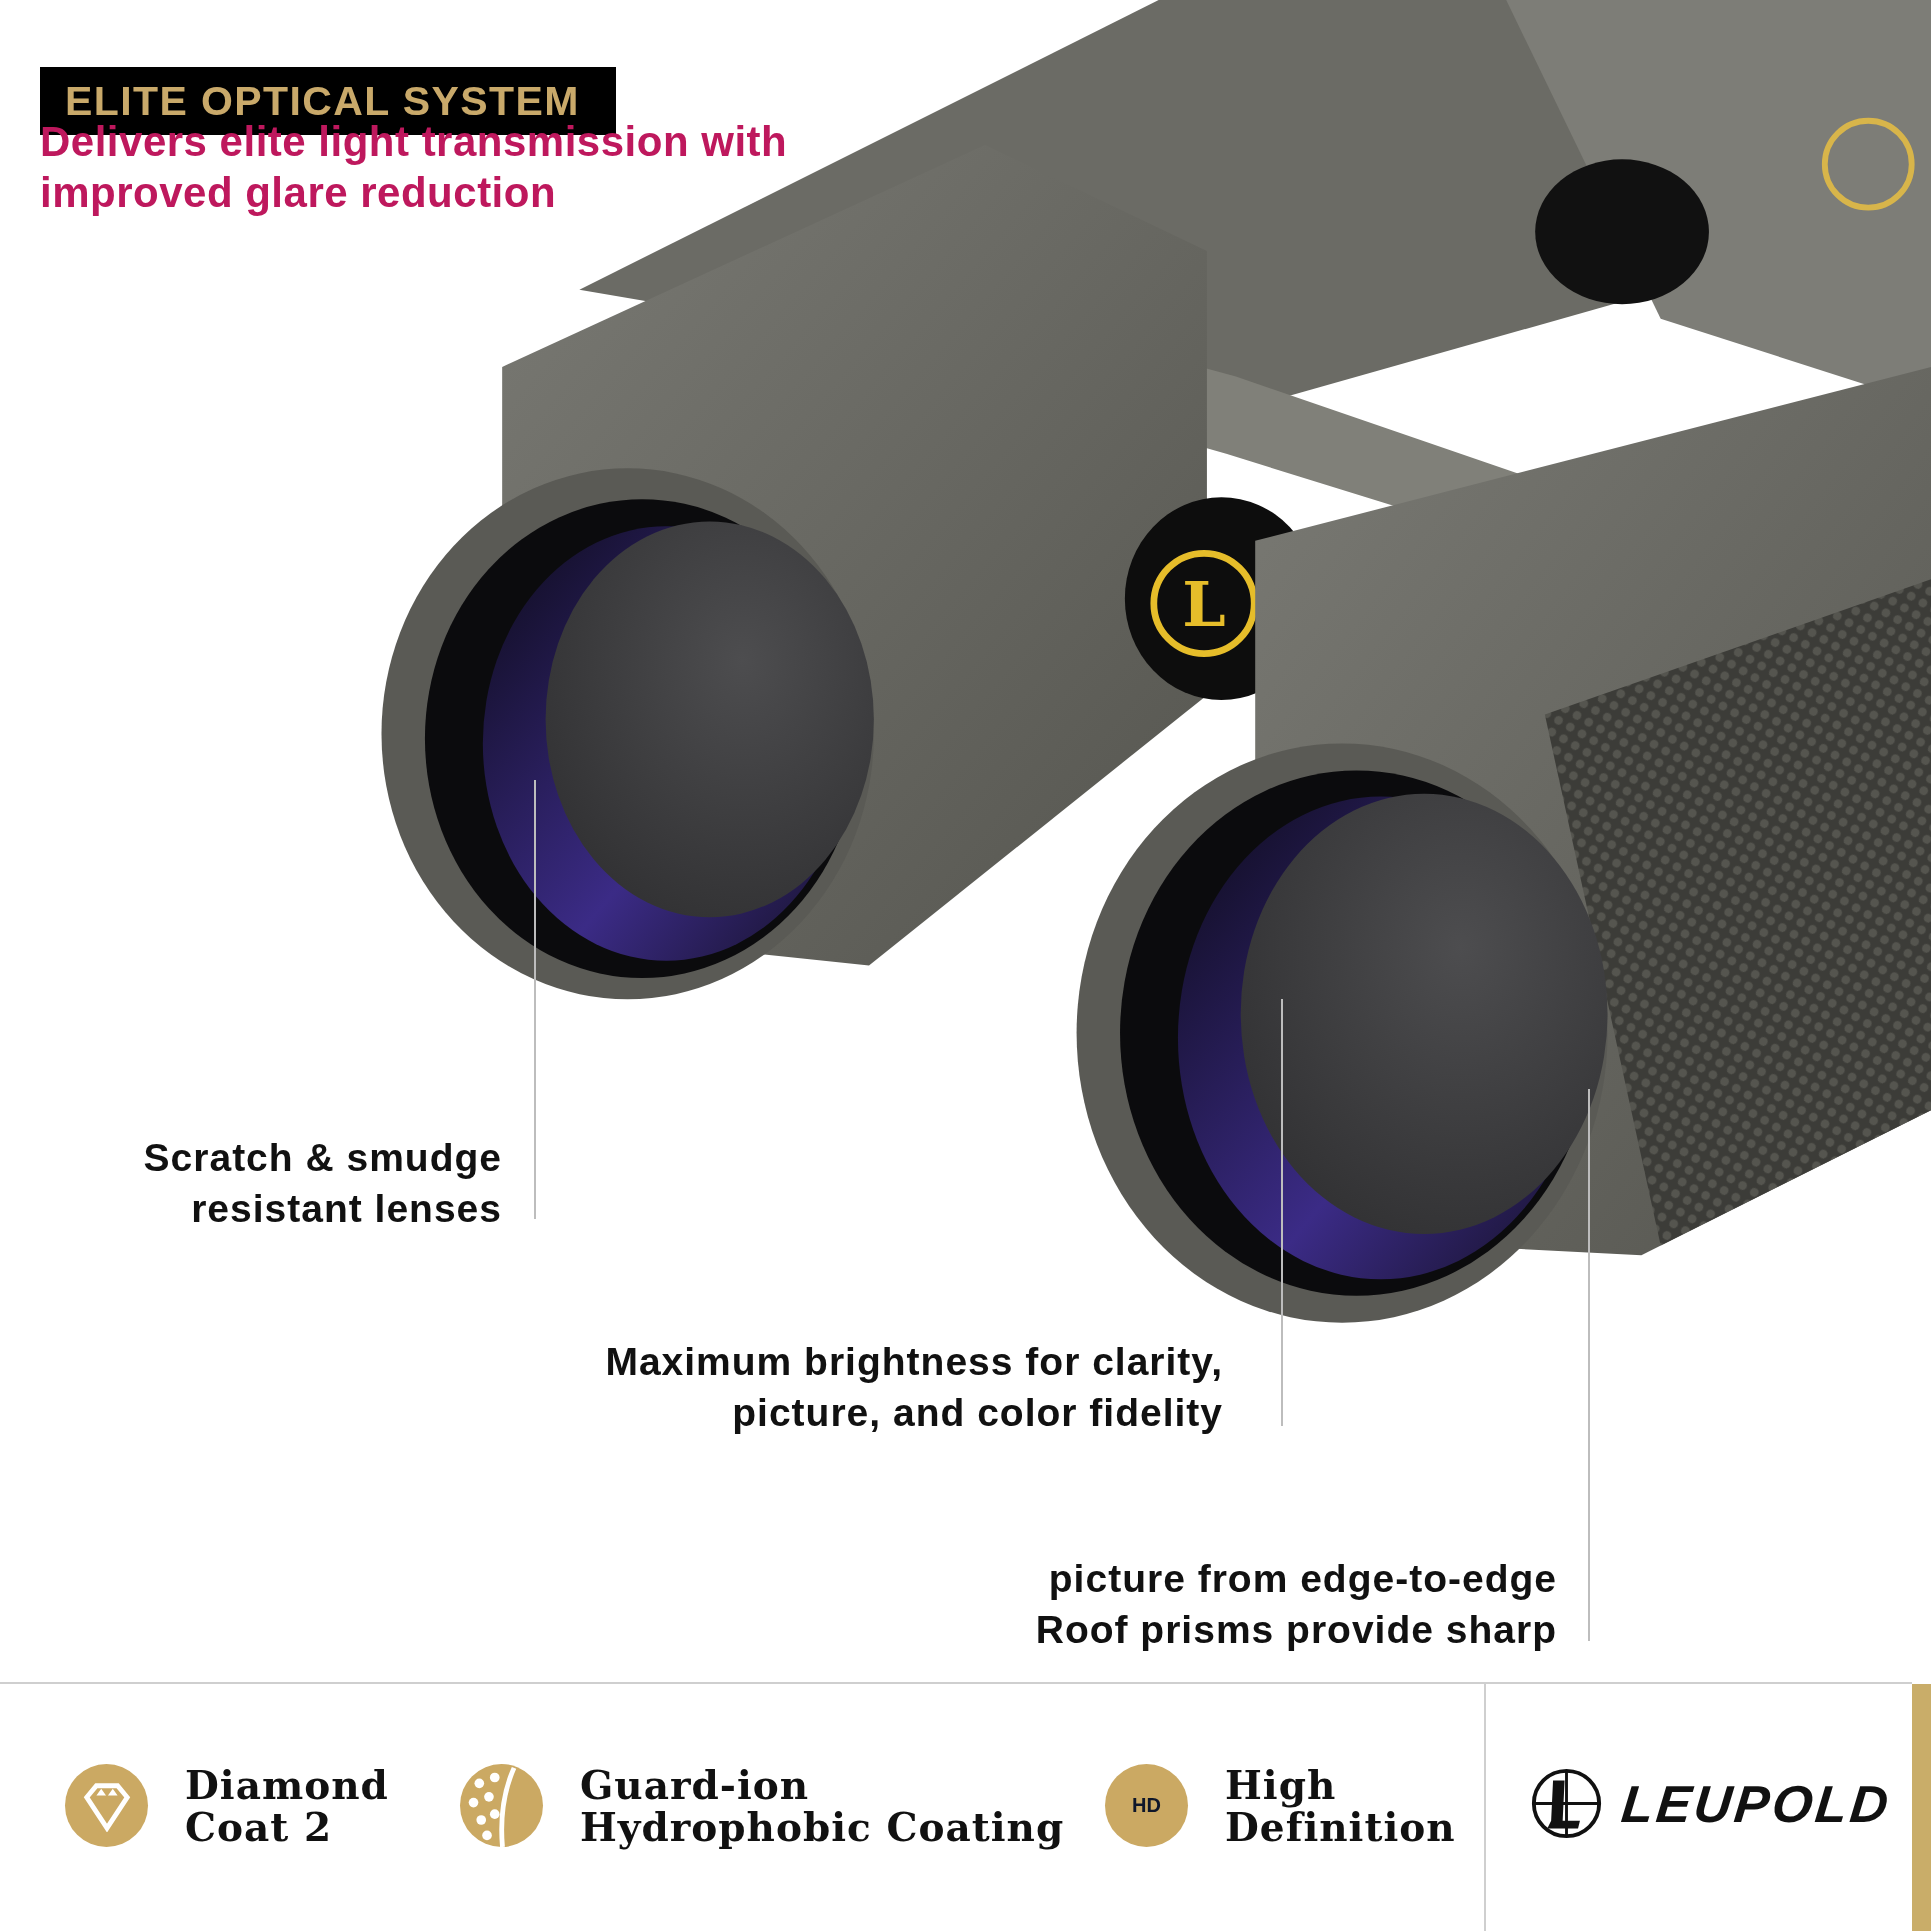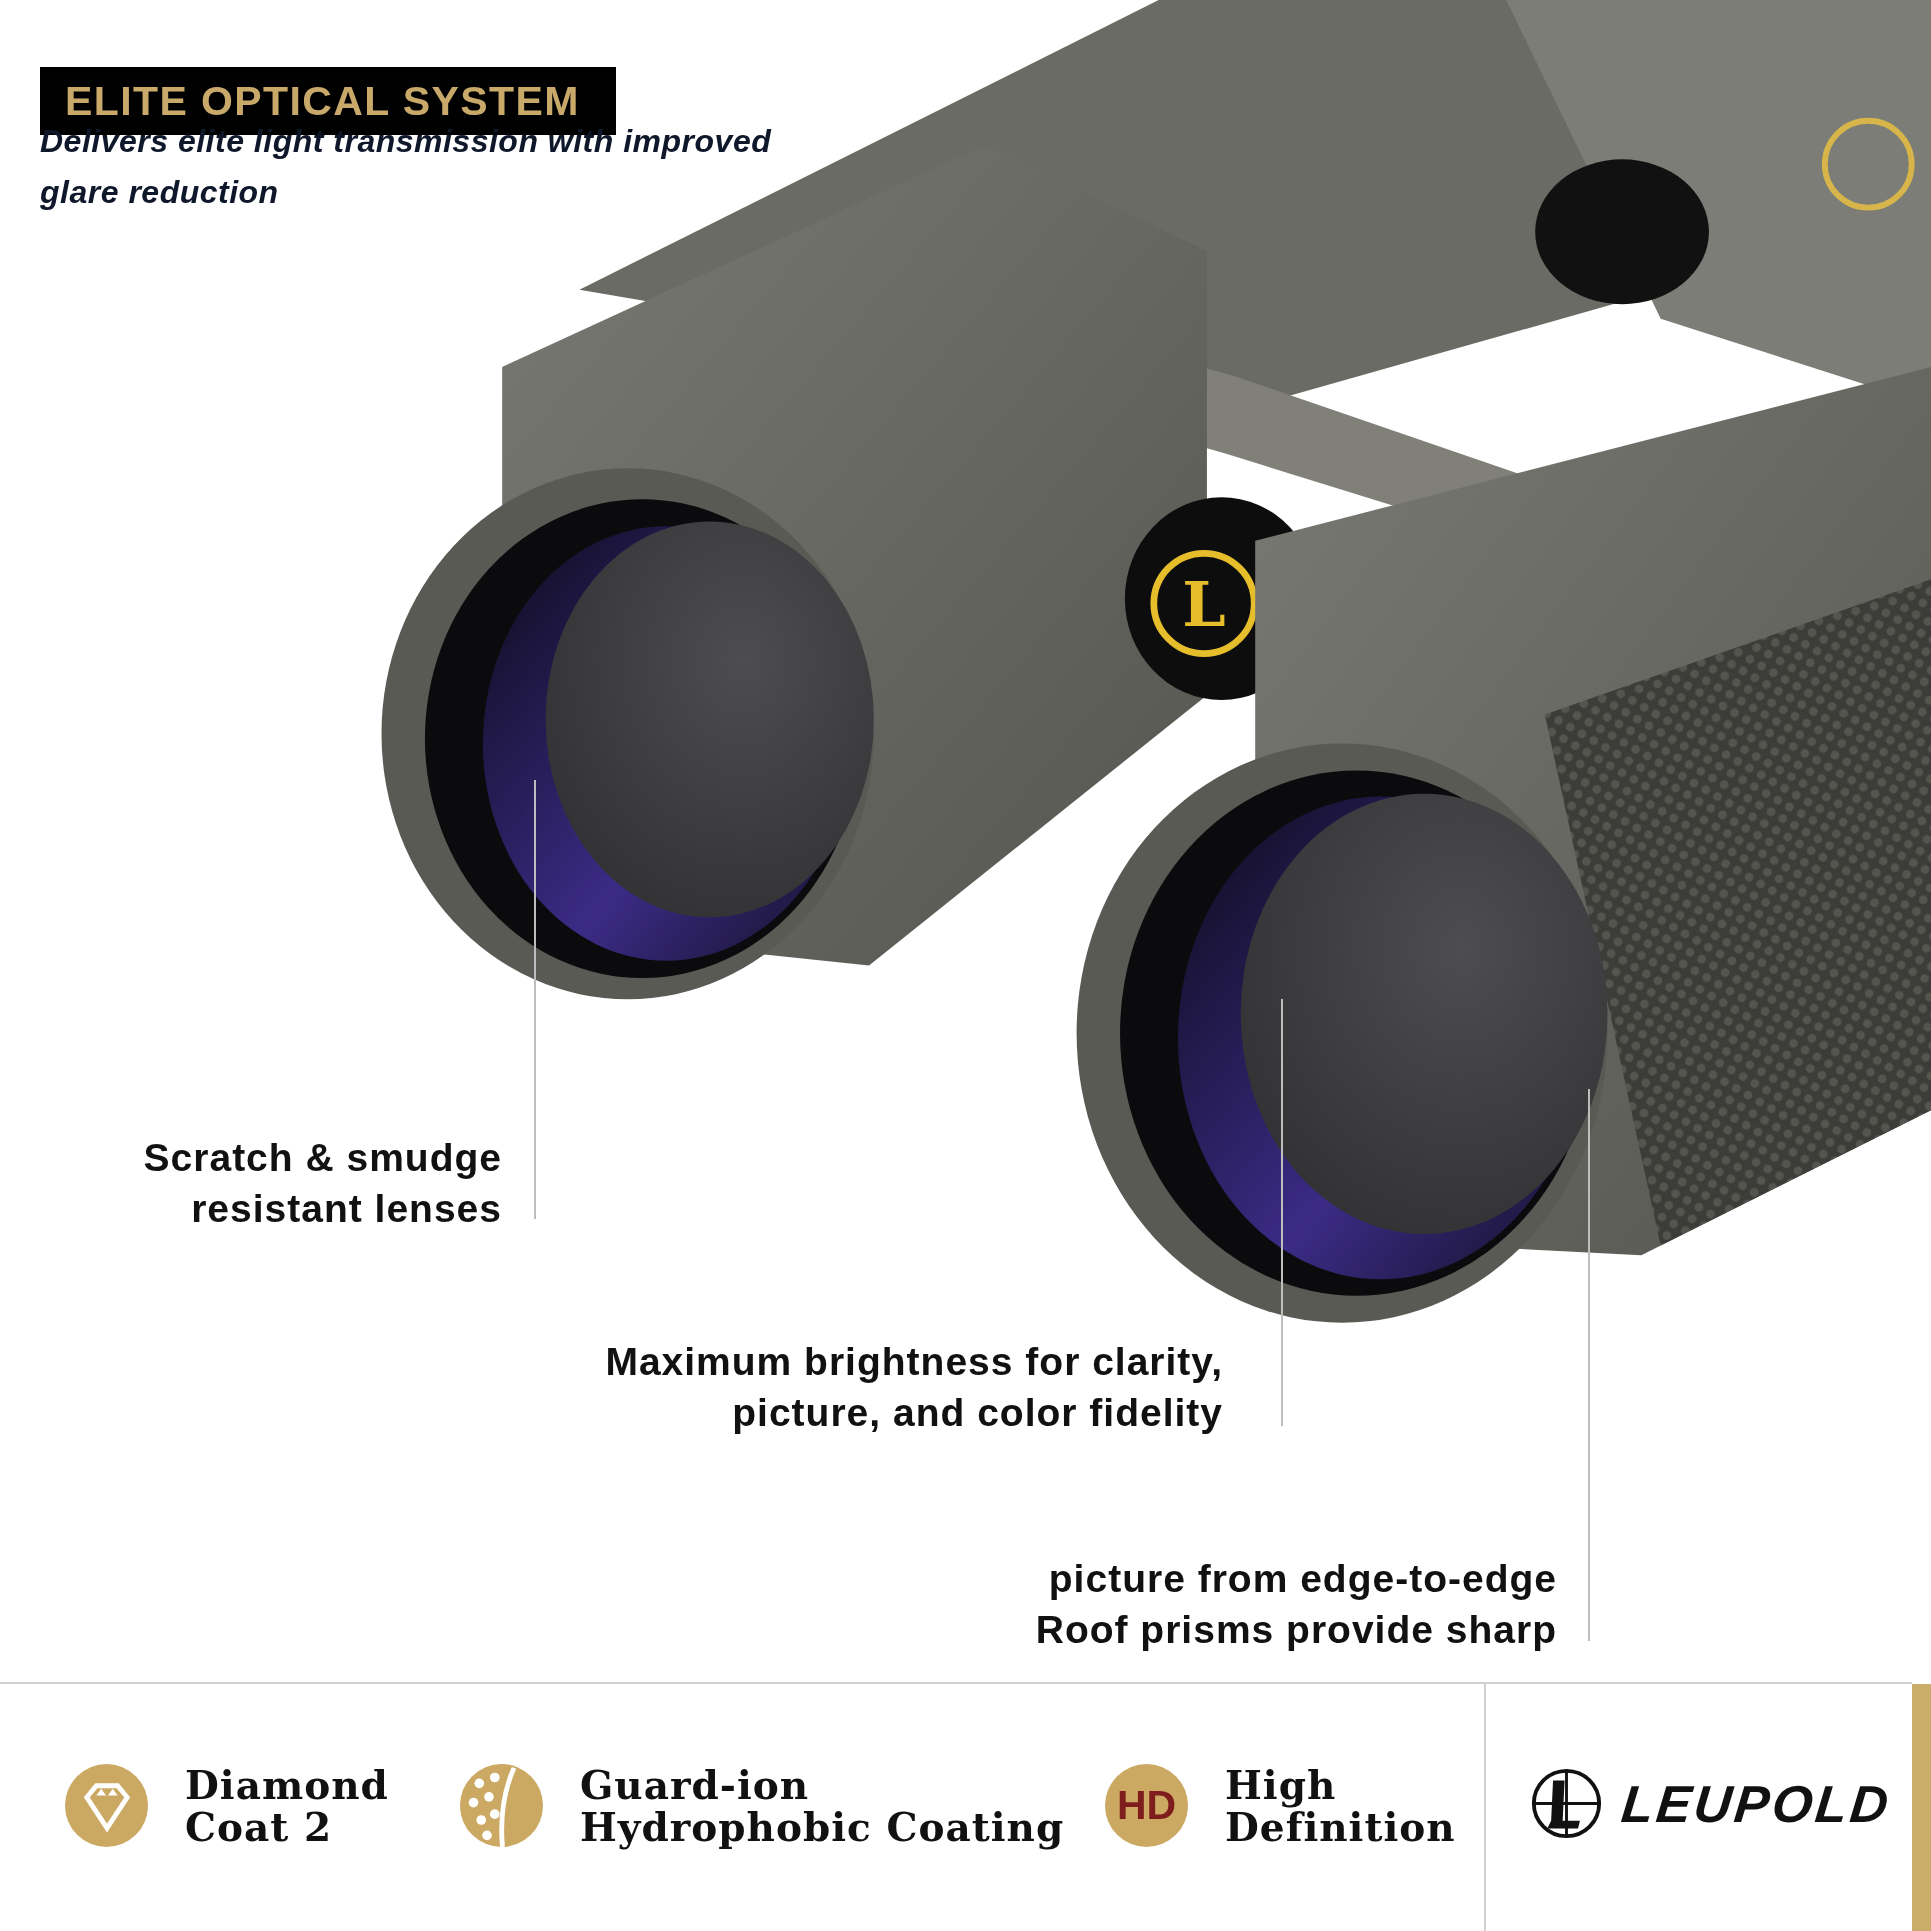--- a/index.html
+++ b/index.html
@@ -1,29 +1,29 @@
 <!DOCTYPE html>
 <html><head>
 <meta charset="utf-8">
 <style>
   html,body{margin:0;padding:0;}
   body{width:1931px;height:1931px;position:relative;overflow:hidden;background:#ffffff;font-family:"Liberation Sans","DejaVu Sans",sans-serif;}
   .abs{position:absolute;}
   .badge{left:40px;top:43px;width:576px;height:68px;background:#000;color:#c9a96a;font-weight:700;font-size:41px;letter-spacing:1.4px;line-height:68px;padding-left:25px;box-sizing:border-box;margin-top:24px;}
-  .desc{left:40px;top:116px;width:772px;font-weight:700;font-size:32px;line-height:51px;color:#0f172a;letter-spacing:0.5px;font-style:italic;}
+  .desc{left:40px;top:116px;width:772px;font-weight:700;font-size:42px;line-height:51px;color:#be185d;letter-spacing:0.5px;}
   .callout{font-weight:700;font-size:39px;line-height:51px;color:#111;text-align:right;letter-spacing:1px;}
   .leader{width:1.9px;background:#bdbdbd;}
   .product{left:367px;top:0;width:1564px;height:1680px;}
   .bar-line{left:0;top:1682px;width:1912px;height:1.9px;background:#cfcfcf;}
   .vdiv{left:1484px;top:1684px;width:1.9px;height:247px;background:#cfcfcf;}
   .gold-strip{left:1912px;top:1684px;width:19.3px;height:247px;background:#c9ad69;}
   .feat{display:flex;align-items:center;top:1757px;height:97px;}
   .feat-icon{width:83px;height:83px;border-radius:50%;background:#cba963;display:flex;align-items:center;justify-content:center;flex:none;}
   .feat-text{font-family:"DejaVu Serif","Liberation Serif",serif;font-weight:700;font-size:39px;line-height:42px;color:#111;margin-left:37px;white-space:pre-line;letter-spacing:1px;}
-  .hd{color:#7f1d1d;font-family:"Liberation Sans",sans-serif;font-weight:700;font-size:41px;}
+  .hd{color:#0f172a;font-family:"Liberation Sans",sans-serif;font-weight:700;font-size:20px;}
   .logo{left:1530px;top:1767px;display:flex;align-items:center;}
   .logo-text{font-family:"Liberation Sans",sans-serif;font-weight:700;font-style:italic;font-size:52px;letter-spacing:2.9px;color:#111;margin-left:19.3px;transform:skewX(-6deg);}
 </style>
 </head>
 <body>
 
 <svg class="abs product" viewBox="380 0 1620 1740" xmlns="http://www.w3.org/2000/svg">
   <defs>
     <linearGradient id="bodyG" x1="0" y1="0" x2="1" y2="1">
       <stop offset="0" stop-color="#7a7a74"></stop>

